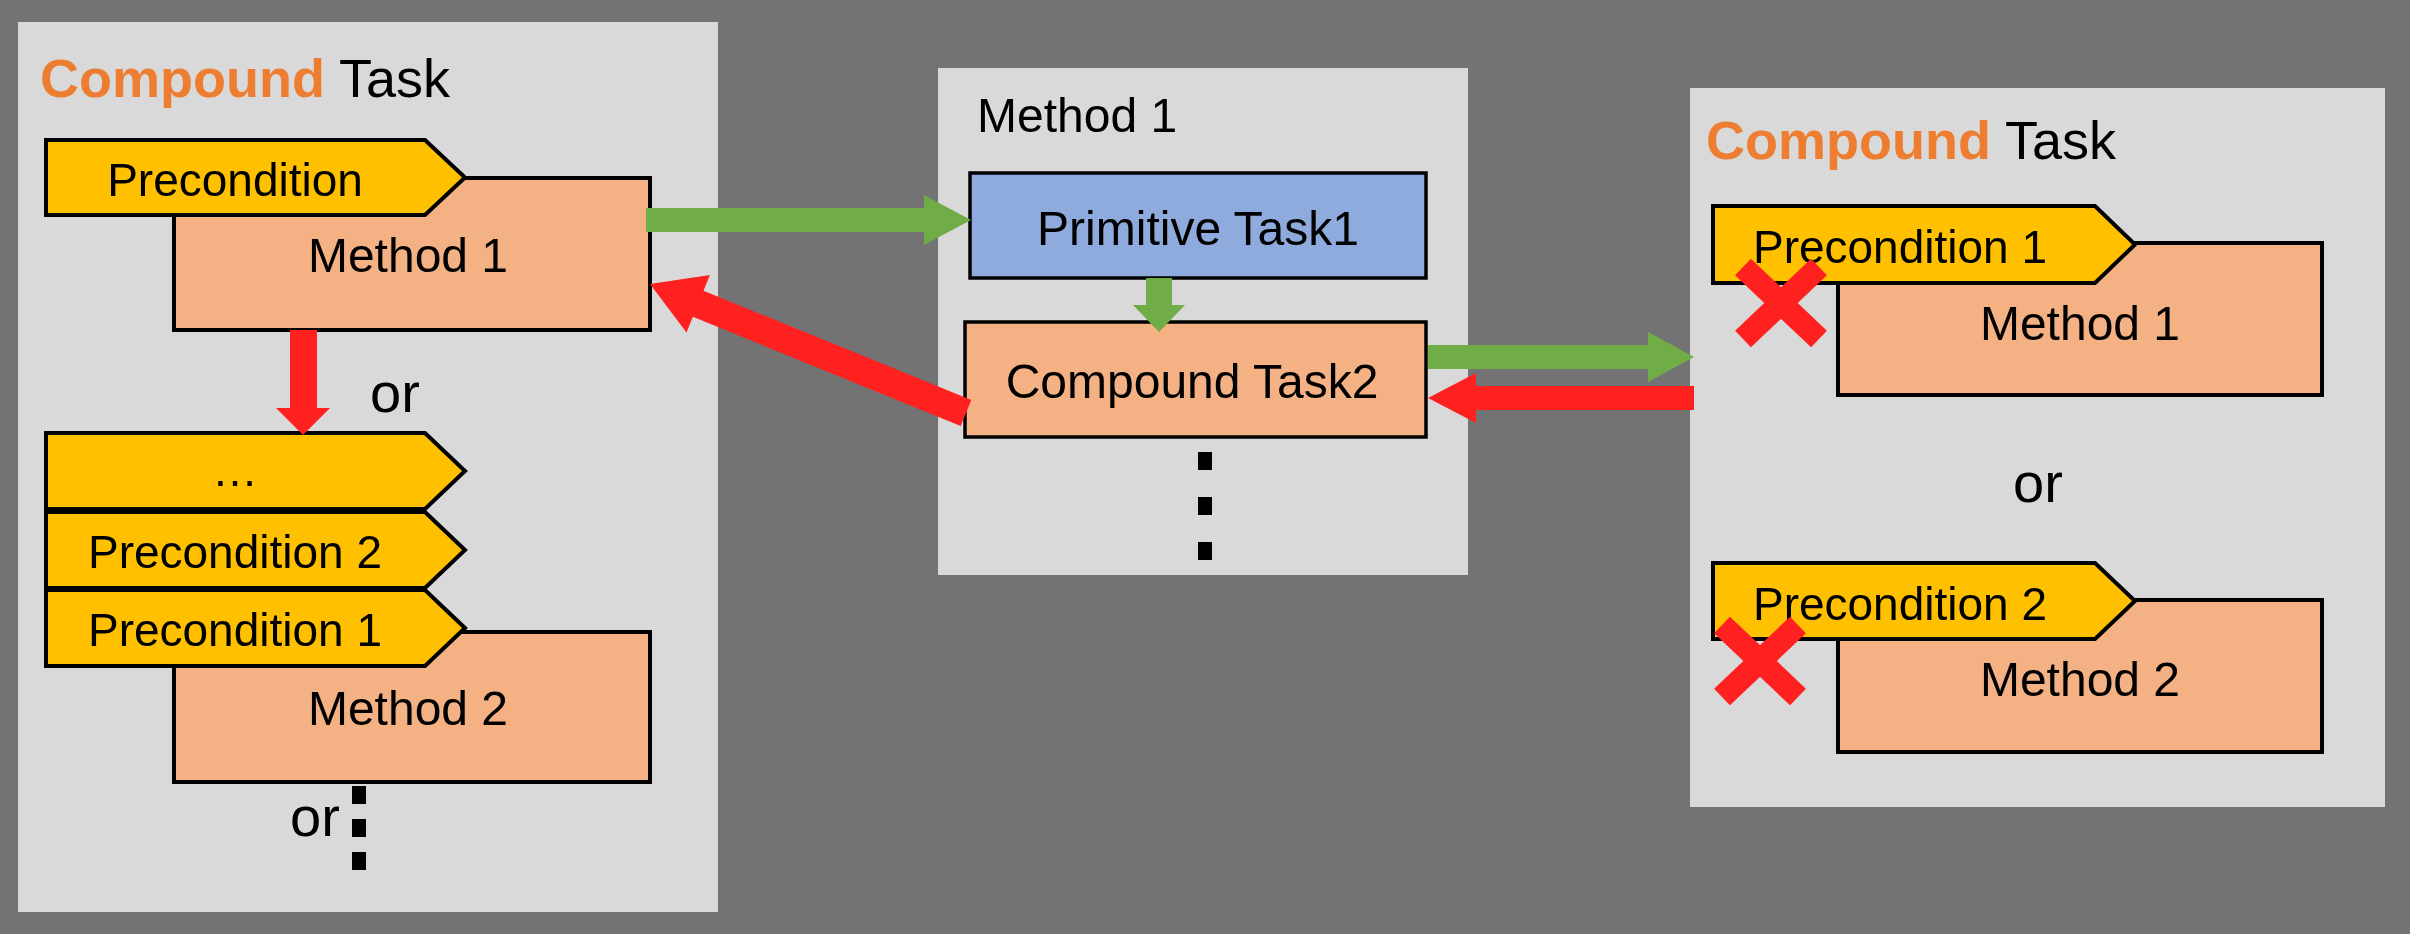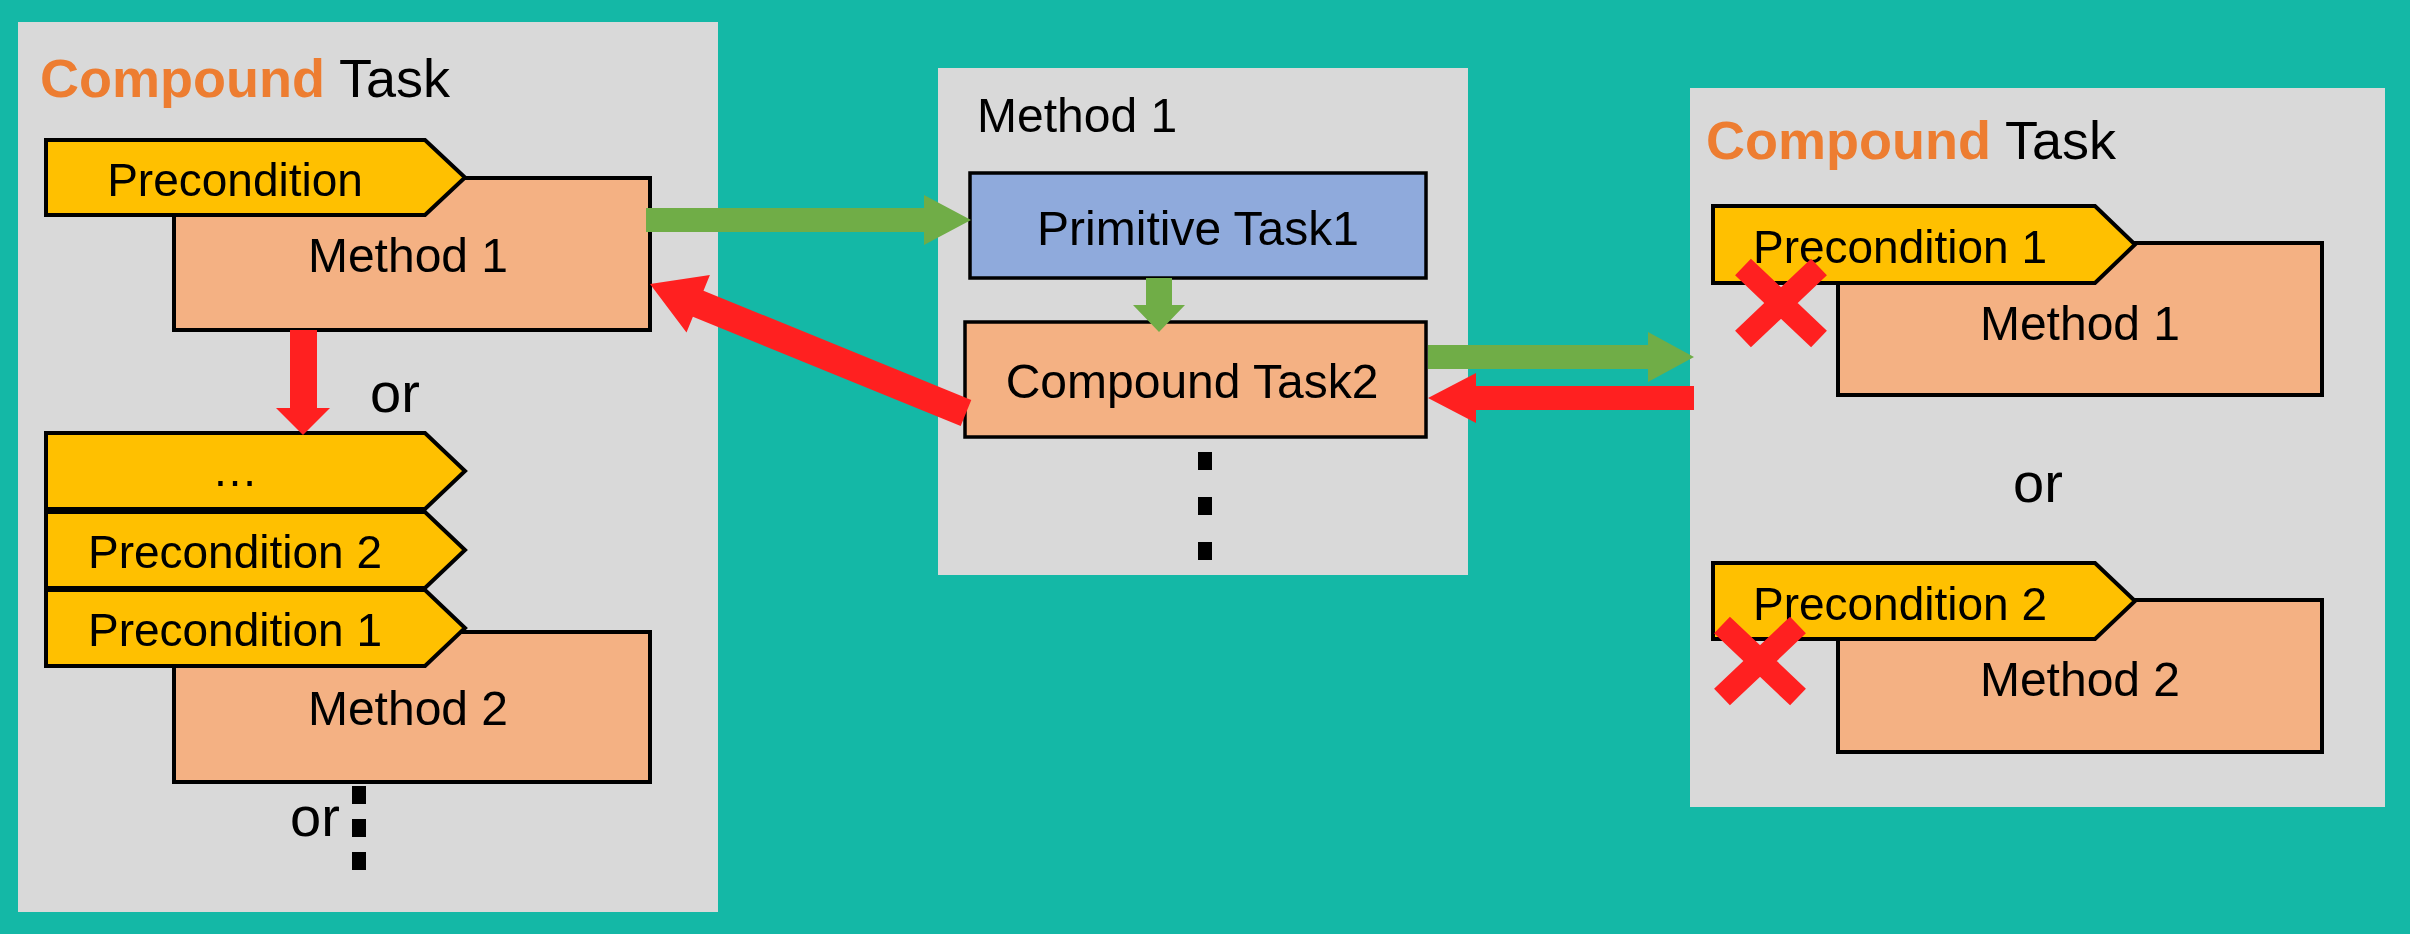--- a/index.html
+++ b/index.html
@@ -1,16 +1,16 @@
 <!DOCTYPE html>
 <html><head>
 <meta charset="utf-8">
 <style>
   html,body{margin:0;padding:0;background:#ffffff;}
-  .canvas{position:relative;width:2410px;height:934px;background:#14b8a6;overflow:hidden;
+  .canvas{position:relative;width:2410px;height:934px;background:#737373;overflow:hidden;
           font-family:"Liberation Sans", sans-serif;}
   svg{position:absolute;left:0;top:0;}
   text{font-family:"Liberation Sans", sans-serif;fill:#000000;}
   .title{font-size:54px;}
   .title-bold{font-weight:bold;}
   .label{font-size:48px;}
   .banner-label{font-size:46px;}
   .or{font-size:56px;}
   .panel-title{font-size:48px;}
 </style>

